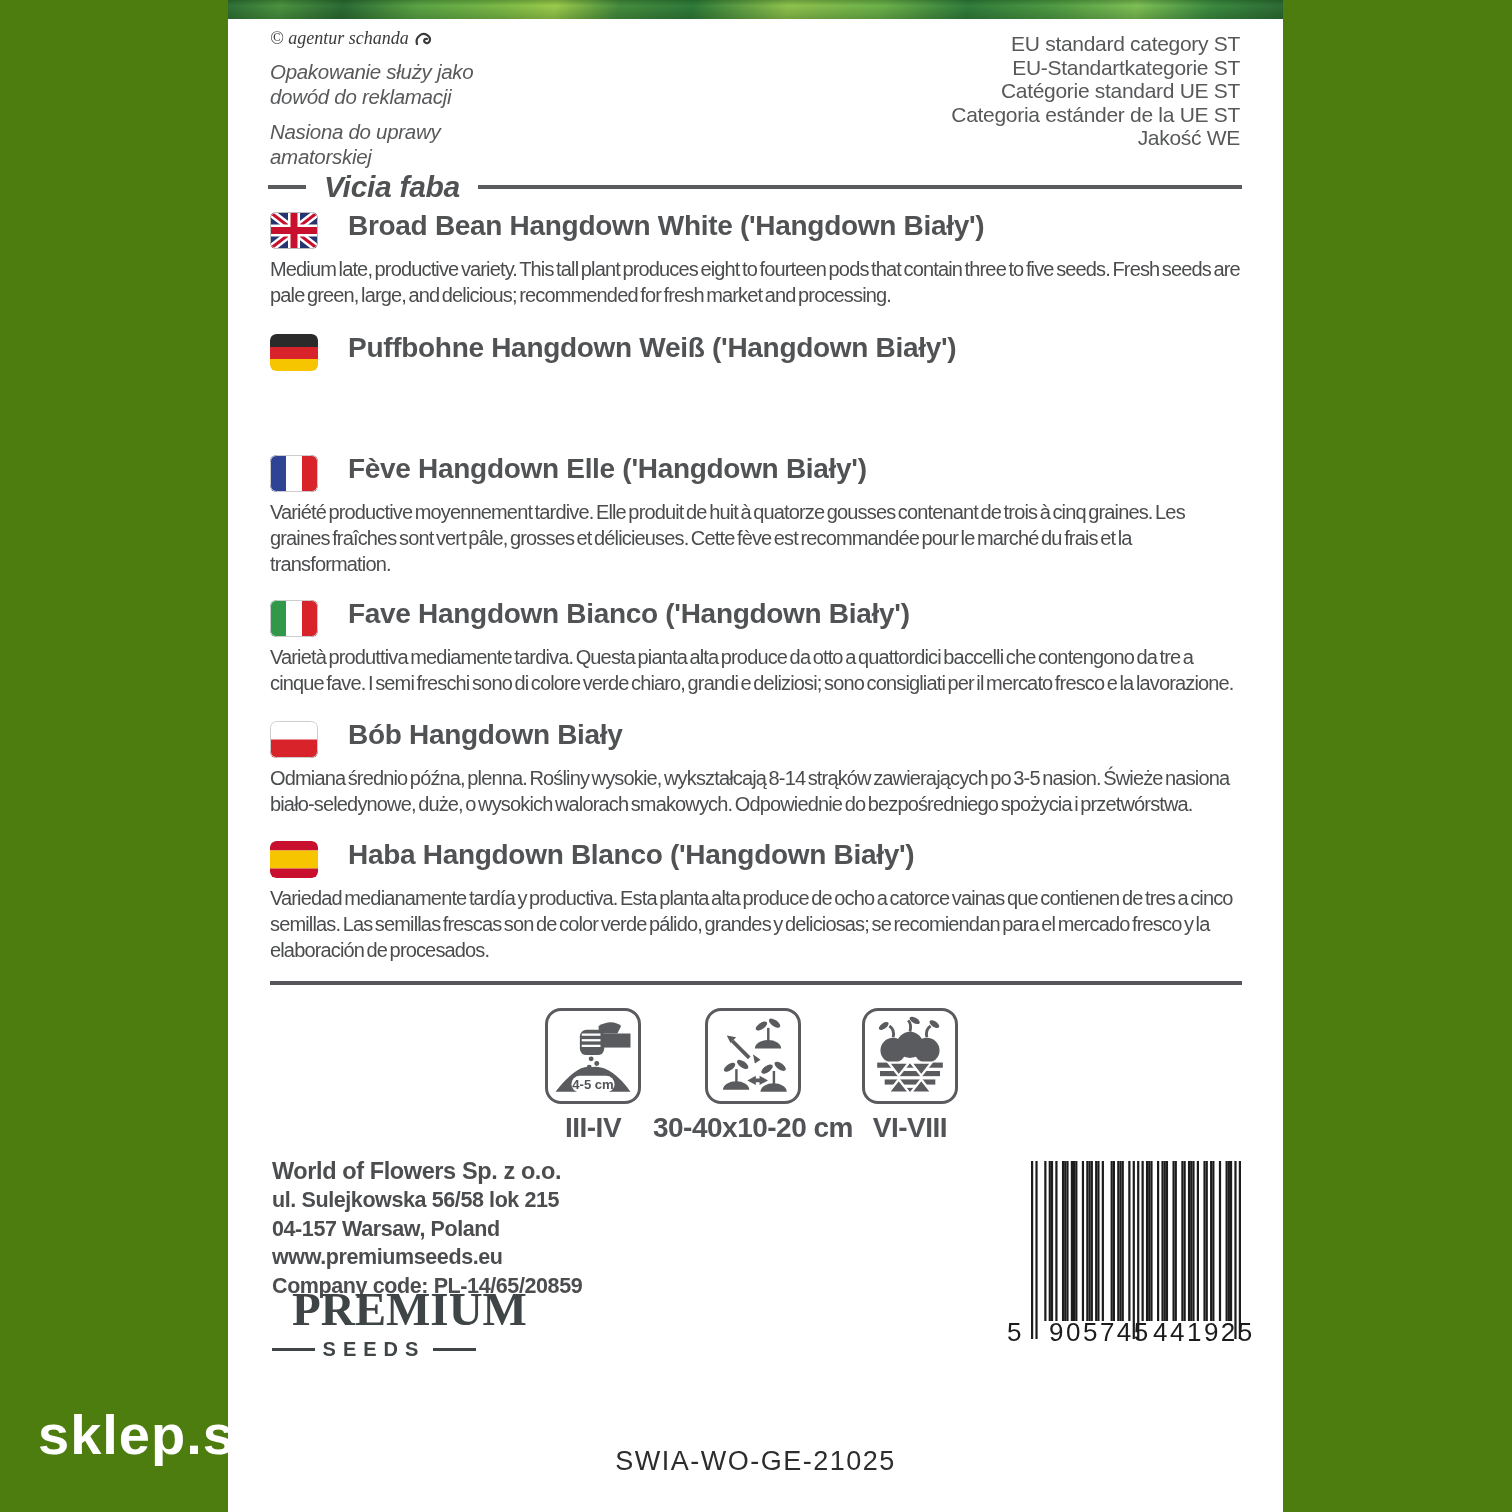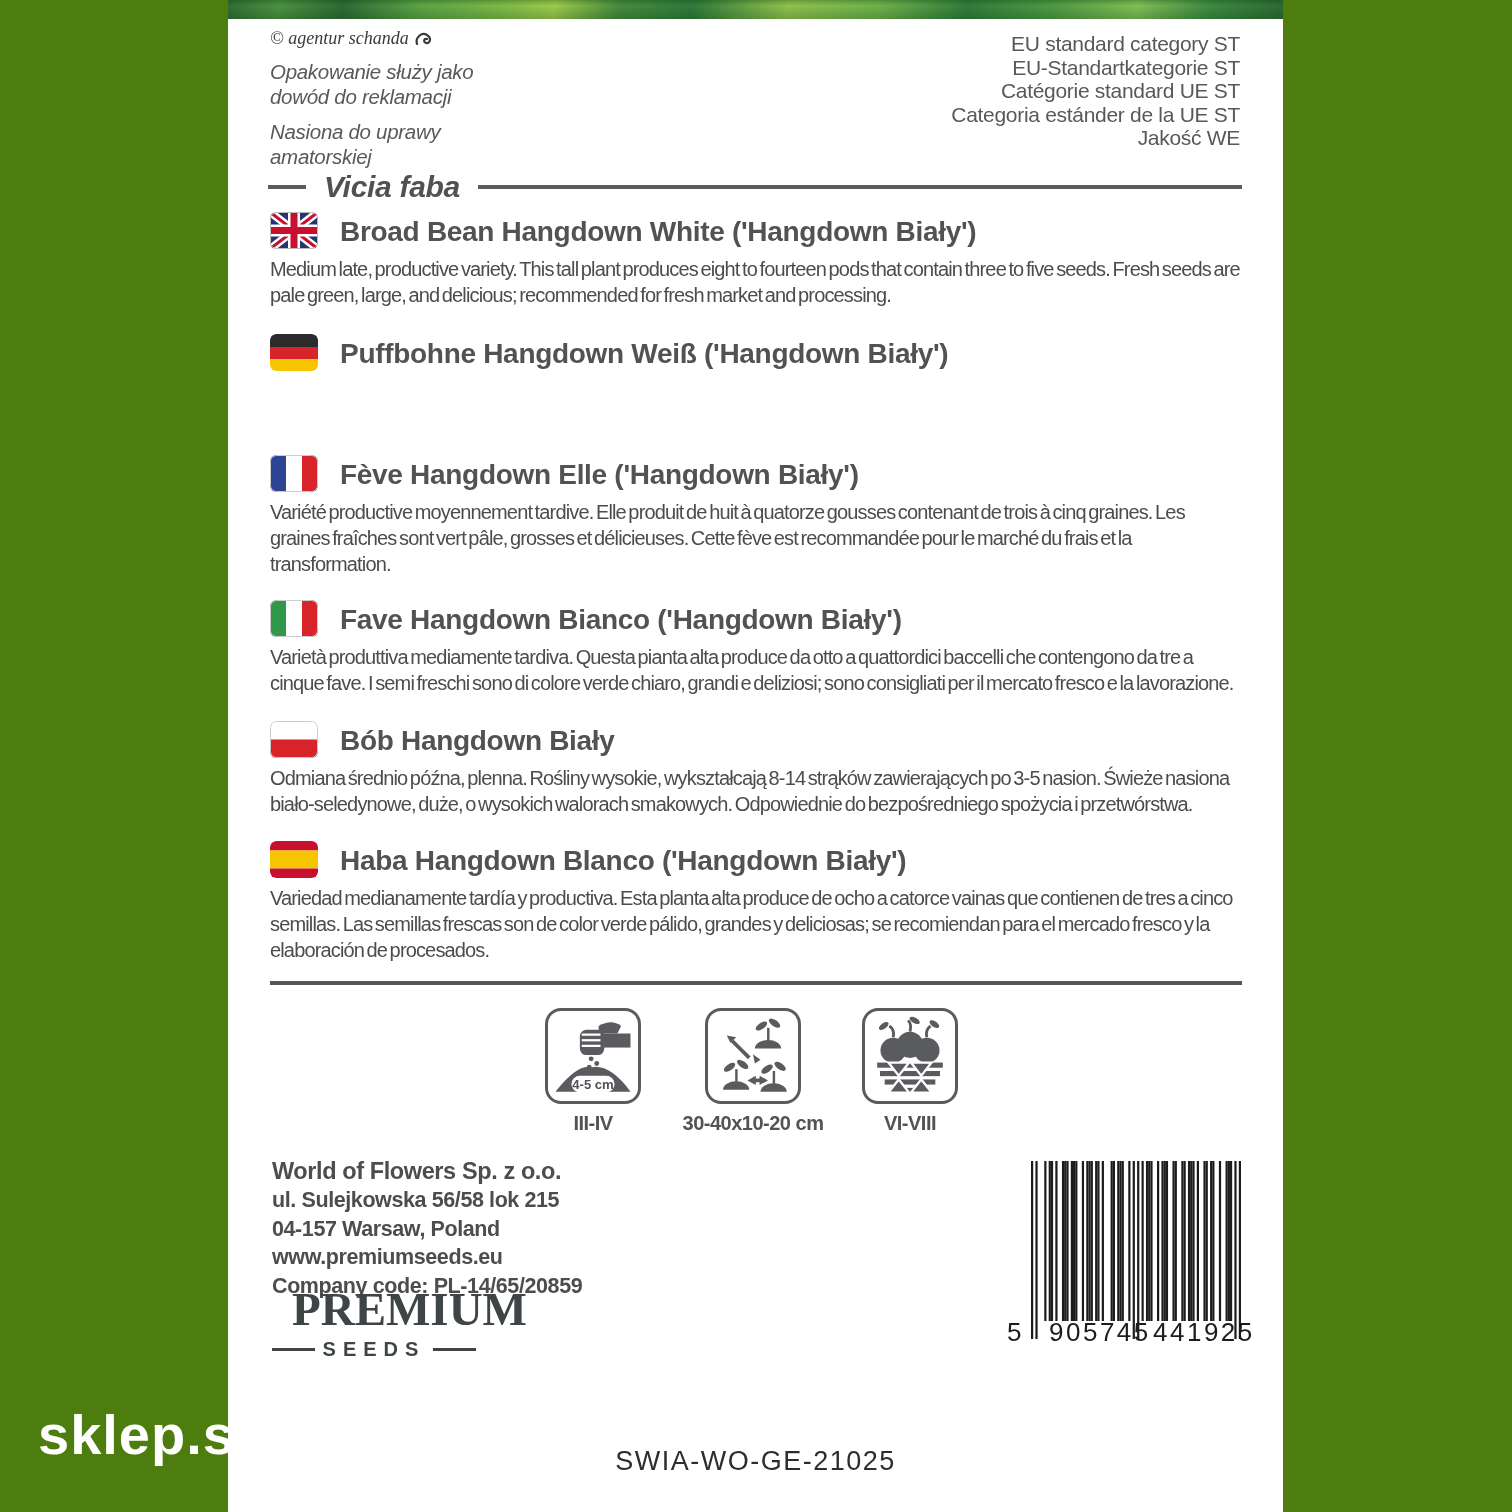--- a/index.html
+++ b/index.html
@@ -20,31 +20,31 @@
   .note{font-style:italic;font-size:20.5px;line-height:25px;color:#58595b;margin-top:10px;
         white-space:pre-line;letter-spacing:-.3px;}
   .top-right{position:absolute;right:43px;top:32px;text-align:right;font-size:21px;
              line-height:23.5px;color:#57585a;letter-spacing:-.3px;}
   .species-row{position:absolute;left:40px;top:170px;width:974px;display:flex;align-items:center;gap:18px;}
   .rule{height:4px;background:#5a5b5e;}
   .rule.short{width:38px;}
   .rule.long{flex:1;}
   .species{font-size:30px;font-weight:bold;font-style:italic;color:#4f5153;letter-spacing:-.3px;}
   .section{position:absolute;left:42px;width:972px;}
-  .sec-head{display:flex;align-items:flex-end;gap:22px;}
+  .sec-head{display:flex;align-items:flex-start;gap:30px;}
   .flag{flex:0 0 auto;border-radius:6px;overflow:hidden;display:block;}
   .sec-title{font-size:28px;font-weight:bold;color:#505254;letter-spacing:-.3px;line-height:1;
              padding-bottom:3px;}
   .sec-body{margin-top:7px;font-size:20px;line-height:26px;color:#4b4c4e;
             letter-spacing:-.85px;word-spacing:-2.2px;}
   .divider{position:absolute;left:42px;top:981px;width:972px;height:4px;background:#55565a;}
   .icon-cell{position:absolute;top:1008px;width:96px;}
   .icon-box{width:96px;height:96px;border:3px solid #5a5b5e;border-radius:16px;box-sizing:border-box;
             display:flex;align-items:center;justify-content:center;background:#fff;}
-  .icon-label{width:220px;margin-left:-62px;text-align:center;font-size:20px;font-weight:bold;
+  .icon-label{width:220px;margin-left:-62px;text-align:center;font-size:28px;font-weight:bold;
               color:#515356;margin-top:8px;letter-spacing:-.5px;}
   .company{position:absolute;left:44px;top:1156px;color:#4c4d4f;font-weight:bold;
            letter-spacing:-.4px;}
   .company .c-name{font-size:23.5px;line-height:30px;}
   .company div{font-size:21.5px;line-height:28.5px;}
   .brand{position:absolute;left:44px;top:1284px;width:204px;}
   .brand-name{font-family:"Liberation Serif",serif;font-weight:bold;font-size:47px;
               color:#3f4547;letter-spacing:0px;line-height:1.1;margin-left:20px;}
   .brand-sub{display:flex;align-items:center;gap:8px;margin-top:2px;color:#3f4547;}
   .brand-sub .rule{height:3px;background:#3f4547;flex:1;}

